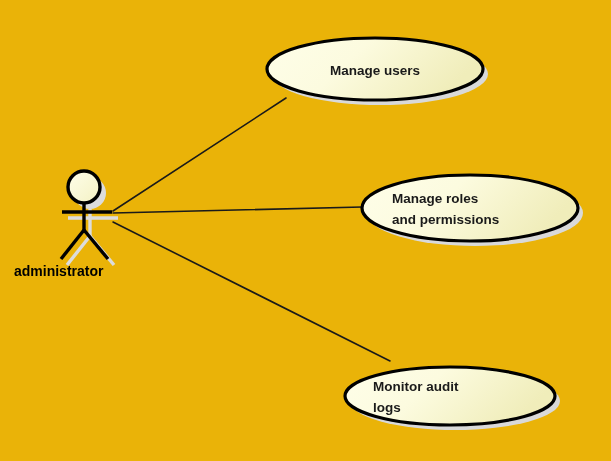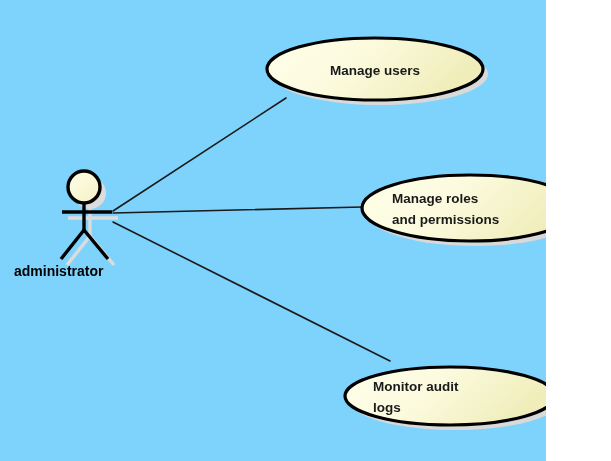--- a/index.html
+++ b/index.html
@@ -6,23 +6,23 @@
   html, body {
     margin: 0;
     padding: 0;
     background: #ffffff;
   }
   body {
     font-family: "Liberation Sans", sans-serif;
   }
   #canvas {
     position: relative;
-    width: 546px;
+    width: 611px;
     height: 461px;
-    background: #7dd3fc;
+    background: #eab308;
     overflow: hidden;
   }
   #diagram-svg {
     position: absolute;
     top: 0;
     left: 0;
     width: 611px;
     height: 461px;
   }
   .uc-label {

